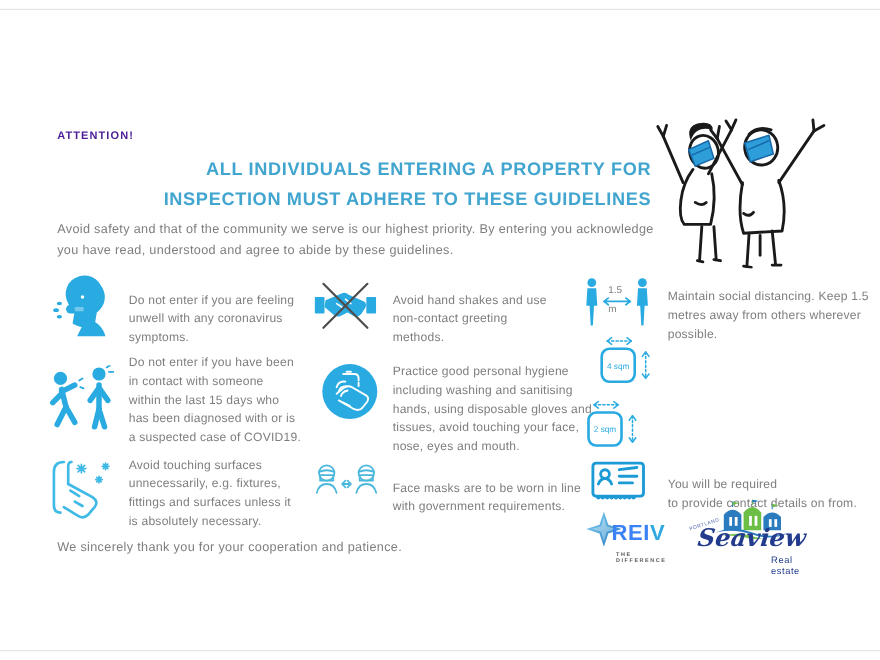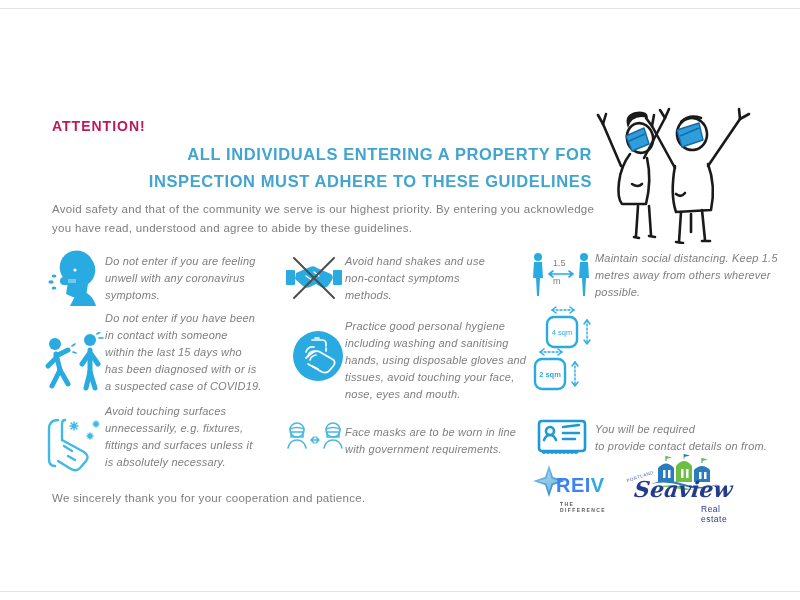--- a/index.html
+++ b/index.html
@@ -5,37 +5,36 @@
   html,body{margin:0;padding:0;background:#ffffff;}
   .page{
     position:relative;width:800px;height:600px;background:#ffffff;overflow:hidden;
     font-family:"Liberation Sans", sans-serif;
   }
   .edge-line{position:absolute;left:0;width:800px;height:1px;background:#e3e3e3;}
   .edge-top{top:8px;} .edge-bottom{top:591px;}
 
   .attention{
     position:absolute;left:52px;top:118px;
-    font-size:14px;font-weight:bold;letter-spacing:1px;color:#be185d;
+    font-size:10px;font-weight:bold;letter-spacing:1px;color:#4c1d95;
   }
   .headline{
     position:absolute;left:52px;top:141px;width:540px;
     font-size:16.5px;font-weight:bold;letter-spacing:0.6px;color:#41A5CF;
     line-height:27px;white-space:pre-line;text-align:right;
   }
   .intro{
     position:absolute;left:52px;top:200px;width:560px;
     font-size:11.5px;color:#7E7E7E;line-height:19px;letter-spacing:0.3px;
     white-space:pre-line;
   }
   .gtext{
-    position:absolute;margin:0;
+    position:absolute;margin:12px;
     font-size:11px;color:#7E7E7E;line-height:17px;letter-spacing:0.2px;
     white-space:pre-line;
-    font-style:italic;
   }
   .icon{position:absolute;}
   .thanks{
     position:absolute;left:52px;top:492px;
     font-size:11.5px;color:#7E7E7E;letter-spacing:0.3px;
   }
 
   
   .reiv{position:absolute;left:530px;top:464px;width:90px;height:50px;}
   .reiv-star{position:absolute;left:2px;top:0px;}
@@ -205,21 +204,21 @@
         <path d="M10,17 l14,-6 q4,-2 7,1 l14,6 q3,2 1,6 l-4,6 q-3,3 -7,1 l-5,-3 l-6,3 q-4,2 -7,-1 l-8,-7 z"></path>
       </g>
       <path d="M20,20 l6,4 M28,16 l5,4" stroke="#ffffff" stroke-width="1.4" stroke-linecap="round" fill="none"></path>
       <g stroke="#4D4D4D" stroke-width="2" stroke-linecap="round">
         <path d="M8,2 L48,42"></path>
           <path d="M48,2 L8,42"></path>
       </g>
     </svg>
   </div>
   <p class="gtext" style="left:345px;top:253px;width:165px;">Avoid hand shakes and use
-non-contact symptoms
+non-contact greeting
 methods.</p>
 
   <div class="icon" style="left:292px;top:330px;">
     <svg width="52" height="52" viewBox="0 0 52 52">
       <circle cx="26" cy="26" r="25" fill="#29ABE2"></circle>
       <g fill="none" stroke="#ffffff" stroke-width="1.7" stroke-linecap="round" stroke-linejoin="round">
         <path d="M20,10 h10 q4,0 4,4 v2"></path>
         <path d="M23,8 h4"></path>
         <path d="M34,18 l0,3"></path>
         <path d="M14,22 q2,-6 8,-5 M16,26 q1,-5 7,-5 M18,30 q1,-4 6,-5"></path>
@@ -277,21 +276,21 @@
         <path d="M8,4 h22" stroke-dasharray="2,2"></path>
         <path d="M8,4 l4,-3 M8,4 l4,3 M30,4 l-4,-3 M30,4 l-4,3"></path>
         <path d="M43,14 v24" stroke-dasharray="2,2"></path>
         <path d="M43,14 l-3,4 M43,14 l3,4 M43,38 l-3,-4 M43,38 l3,-4"></path>
       </g>
       <rect x="3" y="11" width="30" height="30" rx="7" fill="none" stroke="#29ABE2" stroke-width="2.4"></rect>
       <text x="18" y="29" font-size="7.5" fill="#29ABE2" text-anchor="middle">4 sqm</text>
     </svg>
   </div>
 
-  <div class="icon" style="left:532px;top:348px;font-weight:bold;">
+  <div class="icon" style="left:532px;top:364px;">
     <svg width="50" height="50" viewBox="0 0 50 50">
       <g stroke="#29ABE2" stroke-width="1.4" stroke-linecap="round" fill="none">
         <path d="M8,4 h22" stroke-dasharray="2,2"></path>
         <path d="M8,4 l4,-3 M8,4 l4,3 M30,4 l-4,-3 M30,4 l-4,3"></path>
         <path d="M43,14 v24" stroke-dasharray="2,2"></path>
         <path d="M43,14 l-3,4 M43,14 l3,4 M43,38 l-3,-4 M43,38 l3,-4"></path>
       </g>
       <rect x="3" y="11" width="30" height="30" rx="7" fill="none" stroke="#29ABE2" stroke-width="2.4"></rect>
       <text x="18" y="29" font-size="7.5" fill="#29ABE2" text-anchor="middle">2 sqm</text>
     </svg>

